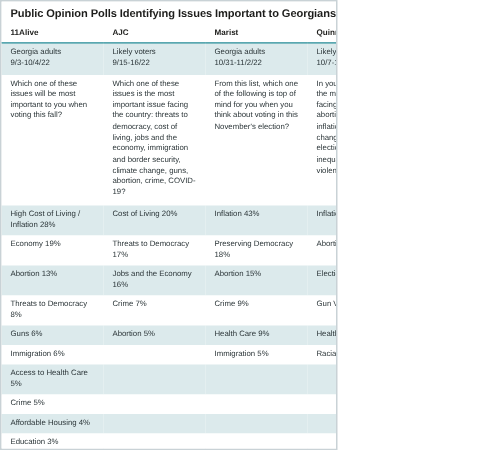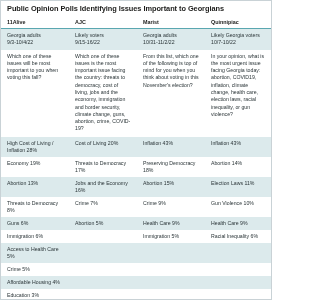--- a/index.html
+++ b/index.html
@@ -7,21 +7,21 @@
     padding: 0;
     background: #ffffff;
   }
   body {
     width: 272px;
     height: 300px;
     font-family: "Liberation Sans", sans-serif;
     overflow: hidden;
   }
   .page {
-    width: 272px;
+    width: 225px;
     height: 300px;
     box-sizing: border-box;
     border: 1px solid #c9d2d6;
     background: #ffffff;
     position: relative;
     overflow: hidden;
   }
   .title-bar {
     padding: 4px 6px 3px 6px;
     background: #ffffff;

